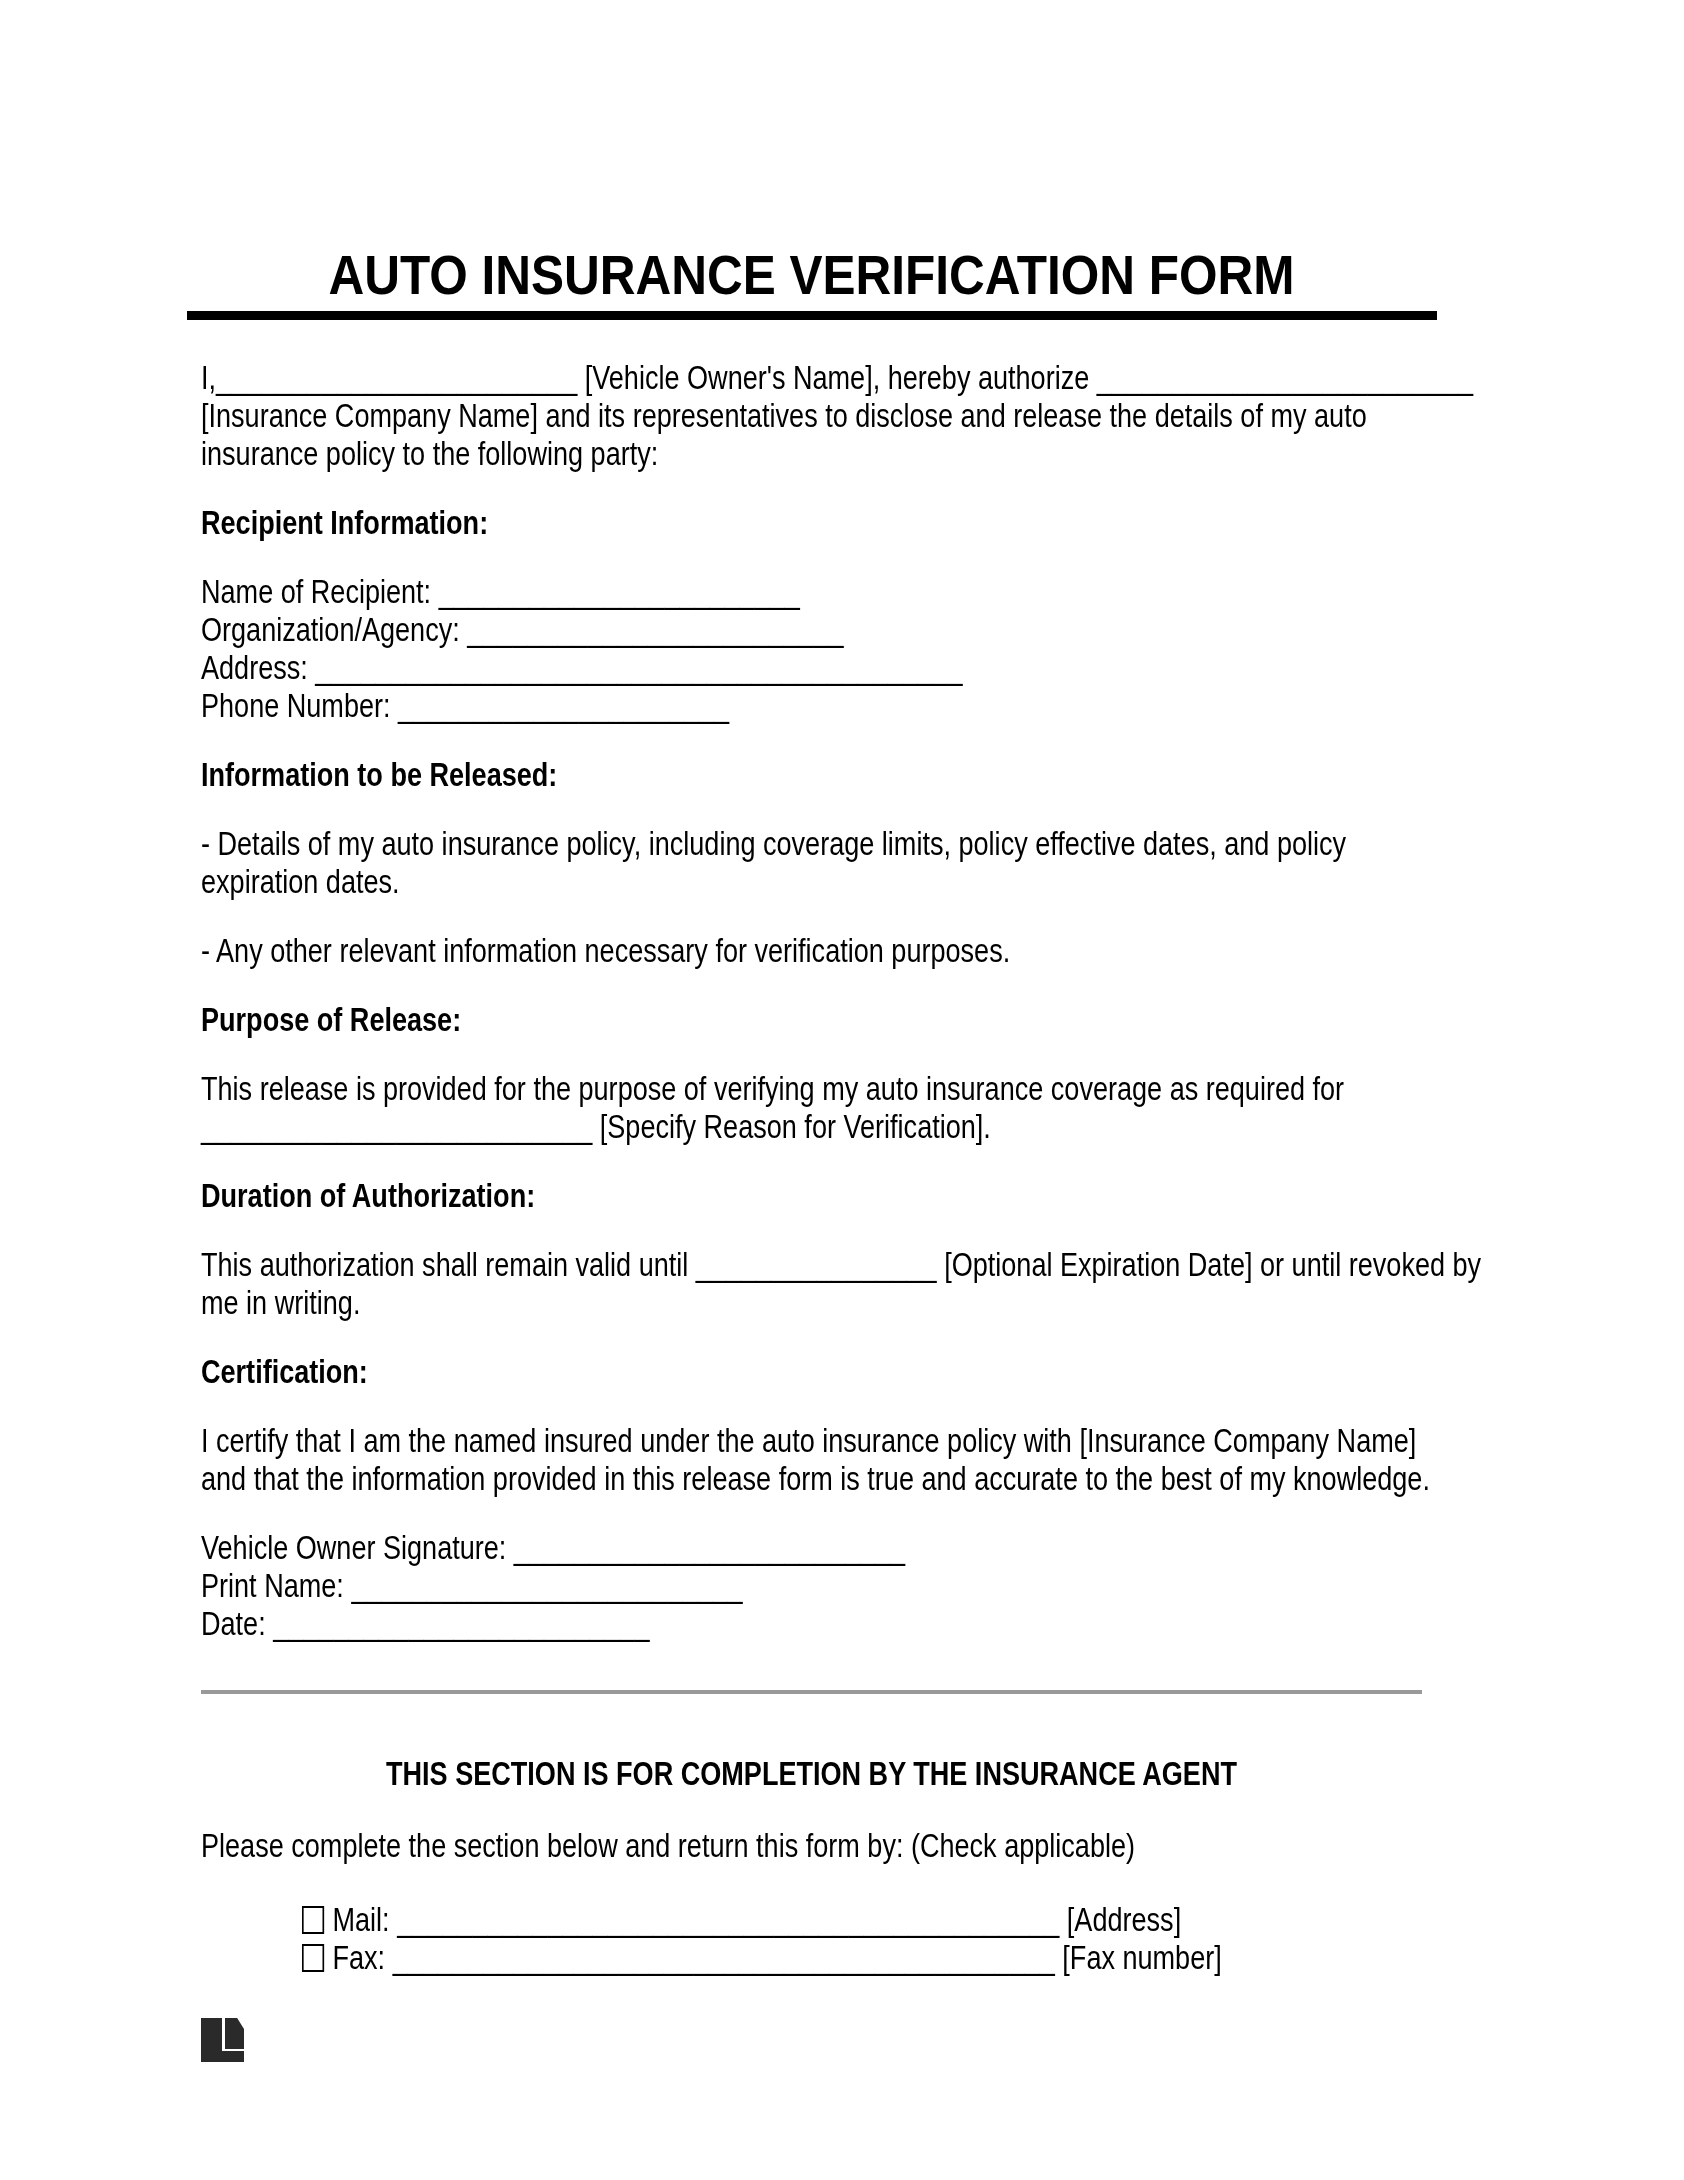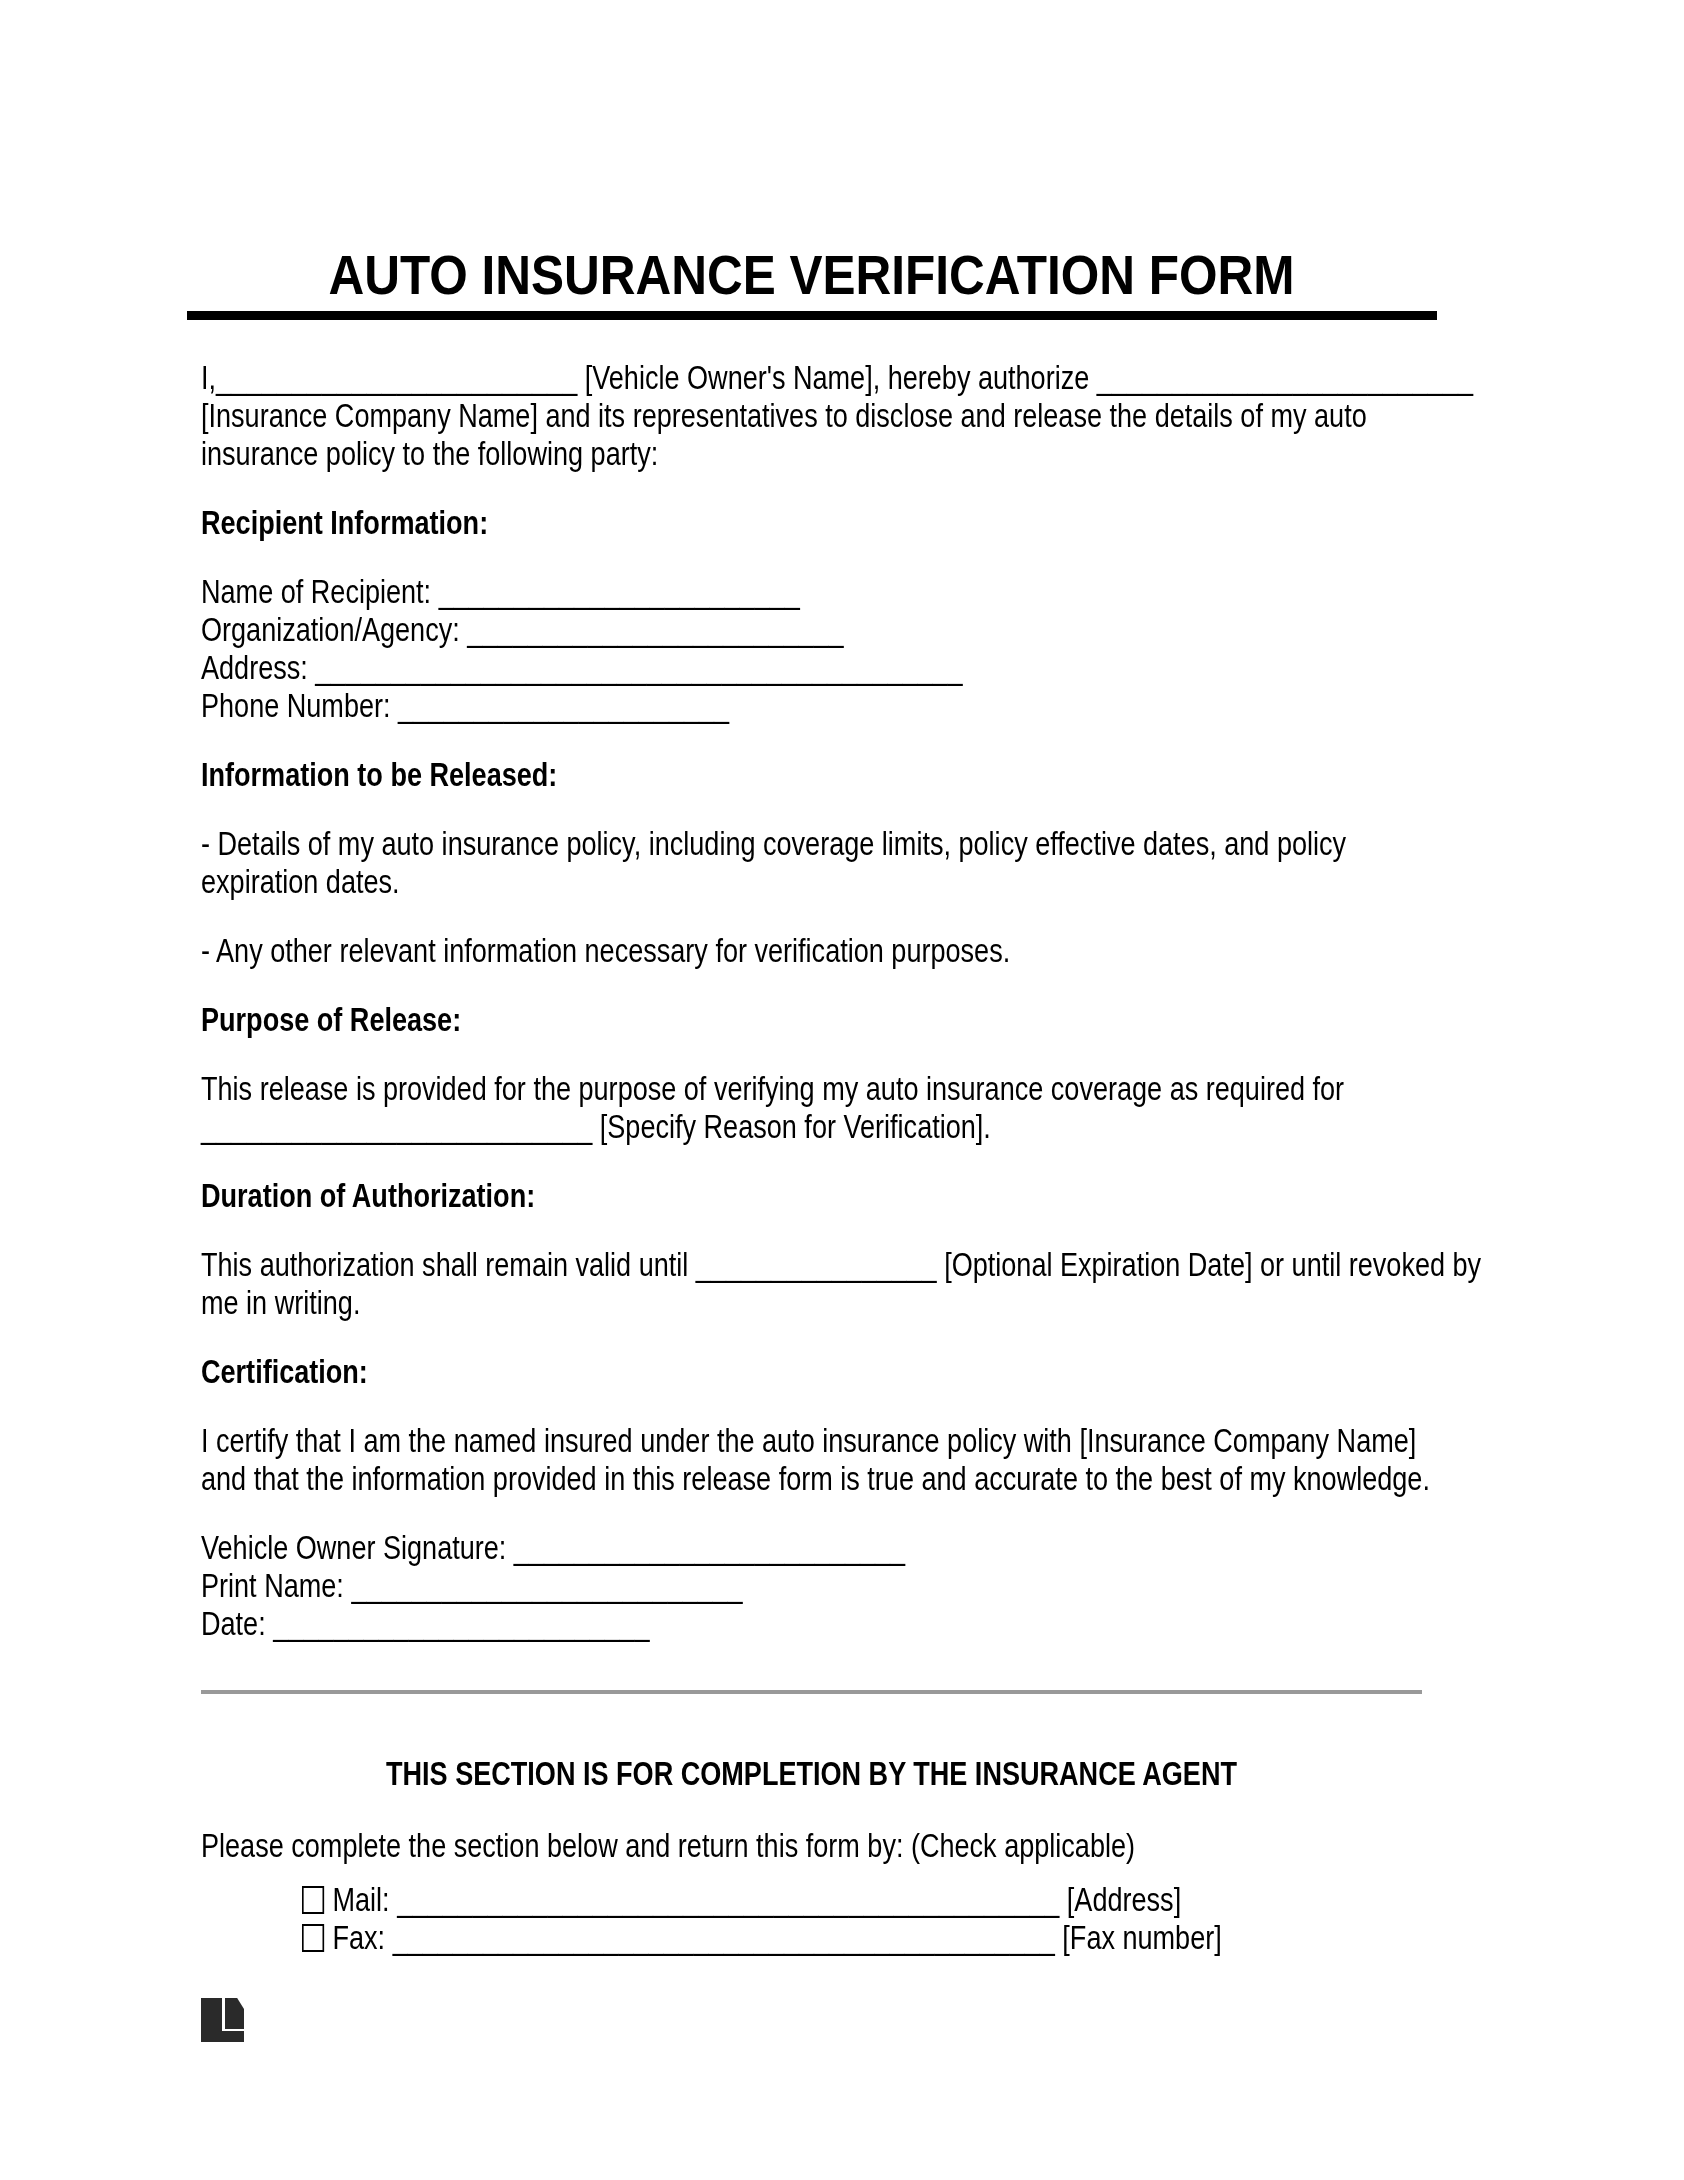--- a/index.html
+++ b/index.html
@@ -47,21 +47,21 @@
   .agent-heading {
     margin-top: 61px;
     font-size: 33px;
     line-height: 38px;
     font-weight: bold;
     text-align: center;
     white-space: pre;
     transform: scaleX(0.82);
     transform-origin: center;
   }
-  .indent { padding-left: 101px; margin-top: 16px; }
+  .indent { padding-left: 101px; margin-top: 36px; }
   .option-row {
     font-size: 33px;
     line-height: 38px;
     white-space: pre;
     transform: scaleX(0.82);
     transform-origin: left top;
   }
   .checkbox {
     display: inline-block;
     width: 27px;

